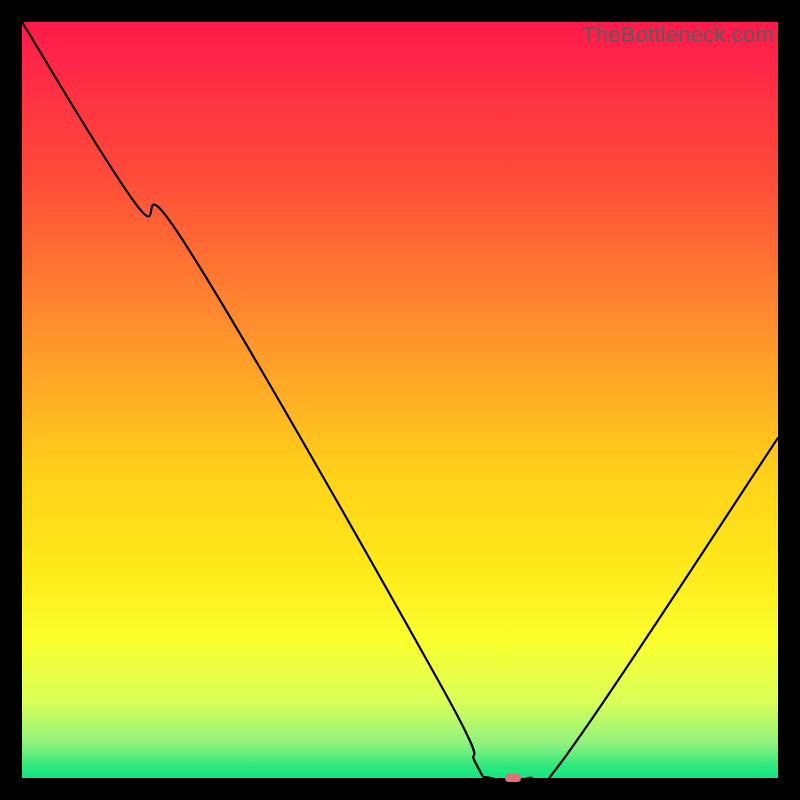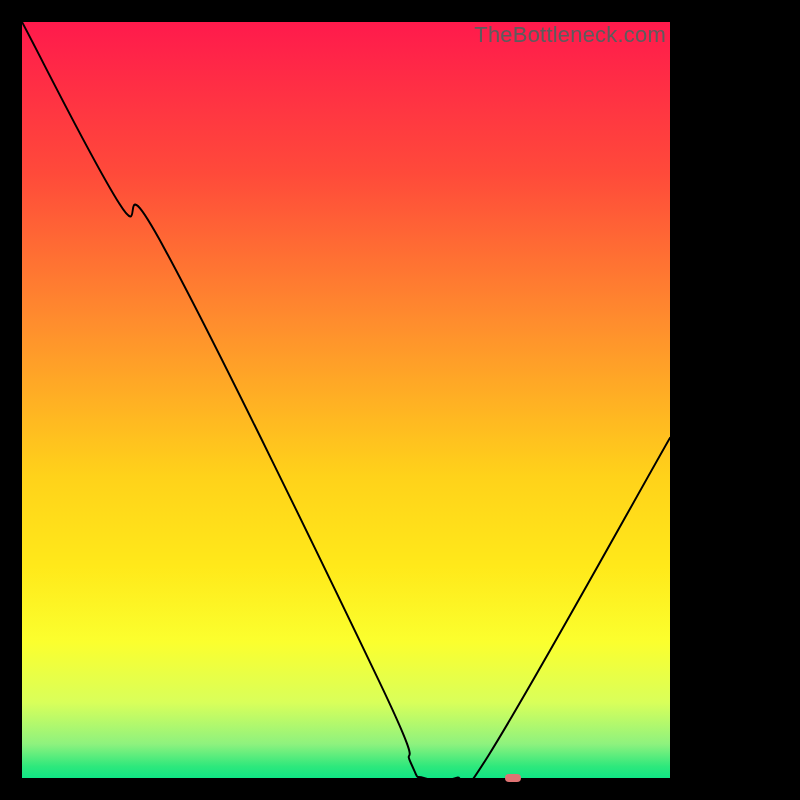--- a/index.html
+++ b/index.html
@@ -13,21 +13,21 @@
   .stage {
     position: relative;
     width: 800px;
     height: 800px;
     background: #000;
   }
   .plot {
     position: absolute;
     left: 22px;
     top: 22px;
-    width: 648px;
+    width: 756px;
     height: 756px;
   }
   .gradient {
     position: absolute;
     left: 0;
     top: 0;
     width: 100%;
     height: 100%;
   }
   .watermark {

